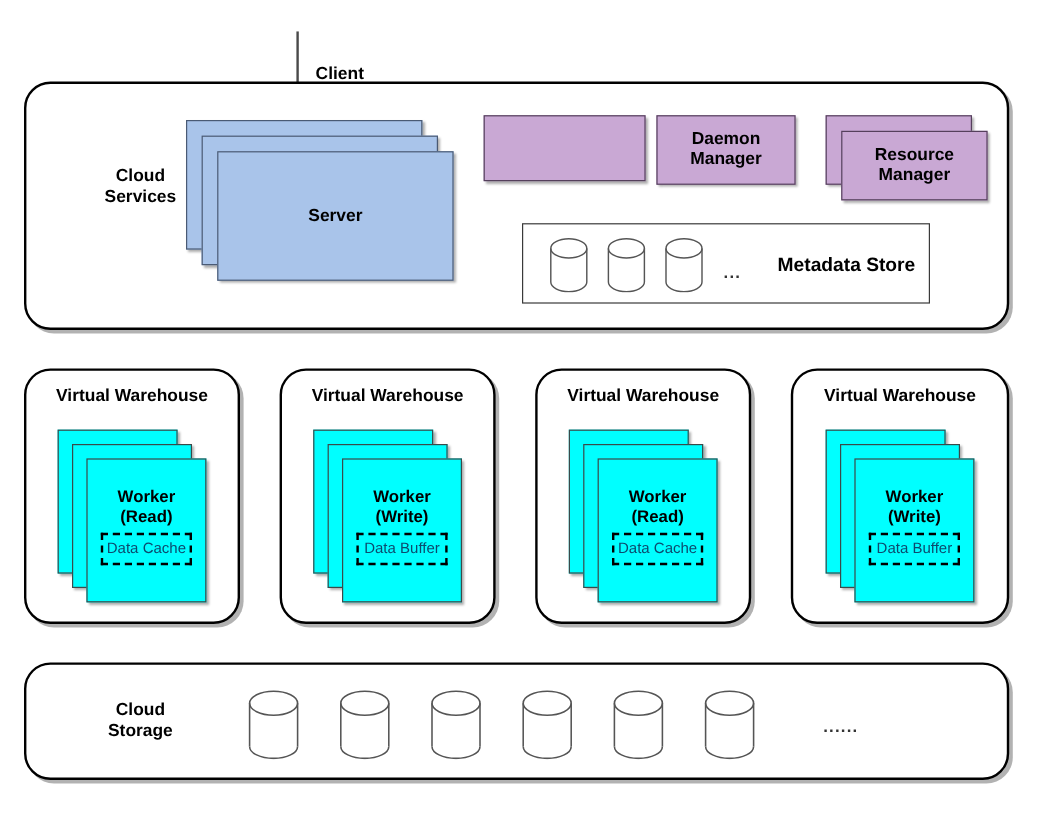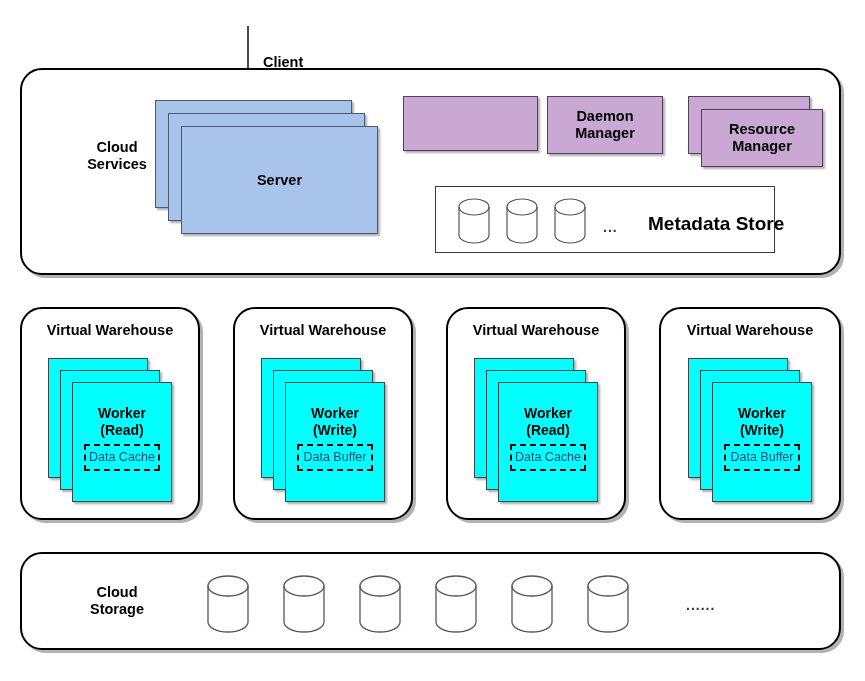--- a/index.html
+++ b/index.html
@@ -110,21 +110,21 @@
   
   .panel {
     position: absolute;
     background: #ffffff;
     border: 1.6px solid #3a3a3a;
     box-sizing: border-box;
   }
   .panel-label {
     position: absolute;
     font-weight: bold;
-    font-size: 19px;
+    font-size: 16px;
     color: #000;
     white-space: nowrap;
   }
 
   
   .cyl {
     position: absolute;
   }
   .cyl svg { display: block; }
 

